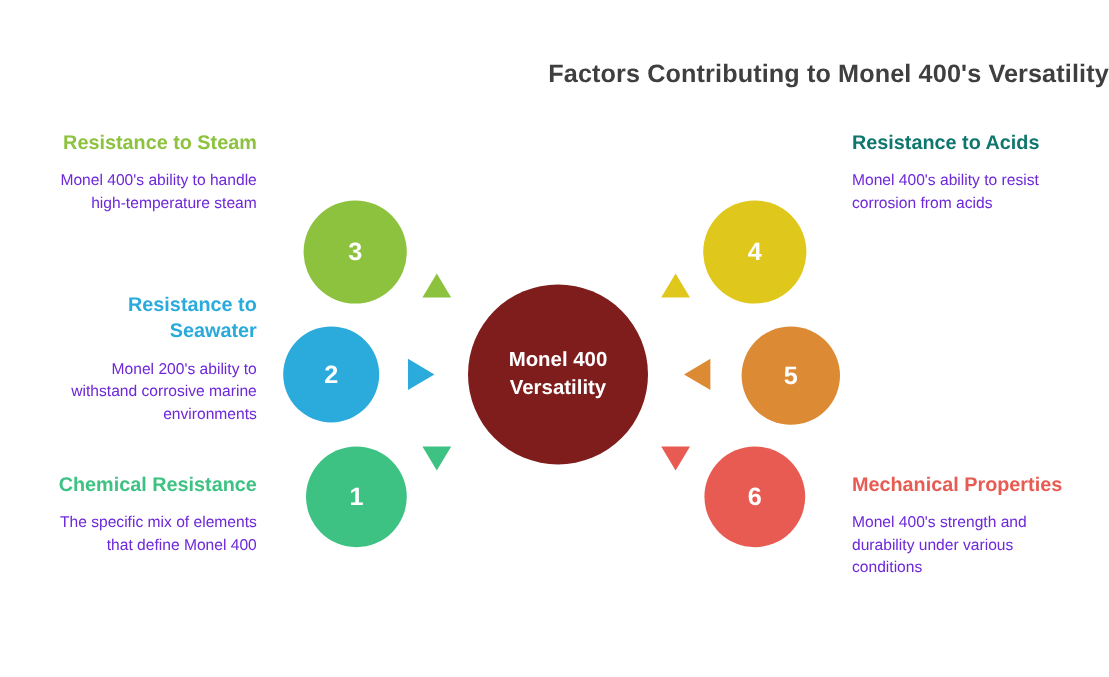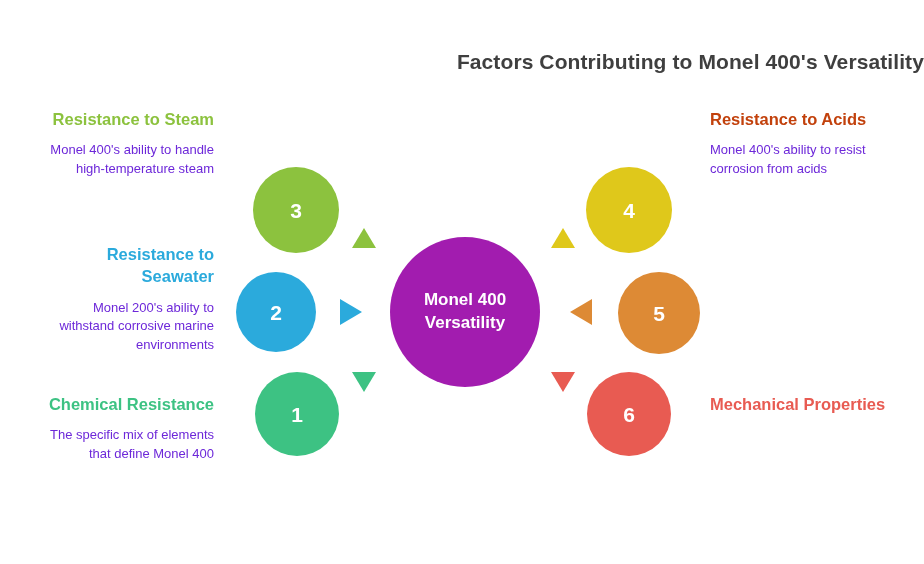--- a/index.html
+++ b/index.html
@@ -77,21 +77,21 @@
     line-height: 1;
   }
 
   .center-node {
     position: absolute;
     left: 390px;
     top: 237px;
     width: 150px;
     height: 150px;
     border-radius: 50%;
-    background: #a21caf;
+    background: #7f1d1d;
     display: flex;
     align-items: center;
     justify-content: center;
     text-align: center;
     color: #ffffff;
     font-weight: bold;
     font-size: 17px;
     line-height: 1.35;
   }
 
@@ -152,27 +152,28 @@
     <p class="block-heading" style="color:#2BAADC">Resistance to Seawater</p>
     <p class="block-desc">Monel 200's ability to withstand corrosive marine environments</p>
   </div>
 
   <div class="block left blk-chemical">
     <p class="block-heading" style="color:#3DC283">Chemical Resistance</p>
     <p class="block-desc">The specific mix of elements that define Monel 400</p>
   </div>
 
   <div class="block right blk-acids">
-    <p class="block-heading" style="color:#c2410c">Resistance to Acids</p>
+    <p class="block-heading" style="color:#0f766e">Resistance to Acids</p>
     <p class="block-desc">Monel 400's ability to resist corrosion from acids</p>
   </div>
 
 
   <div class="block right blk-mechanical">
     <p class="block-heading" style="color:#E85B52">Mechanical Properties</p>
+    <p class="block-desc">Monel 400's strength and durability under various conditions</p>
   </div>
 
   <div class="node n3">
     <span class="node-num">3</span>
   </div>
   <div class="node n2">
     <span class="node-num">2</span>
   </div>
   <div class="node n1">
     <span class="node-num">1</span>

